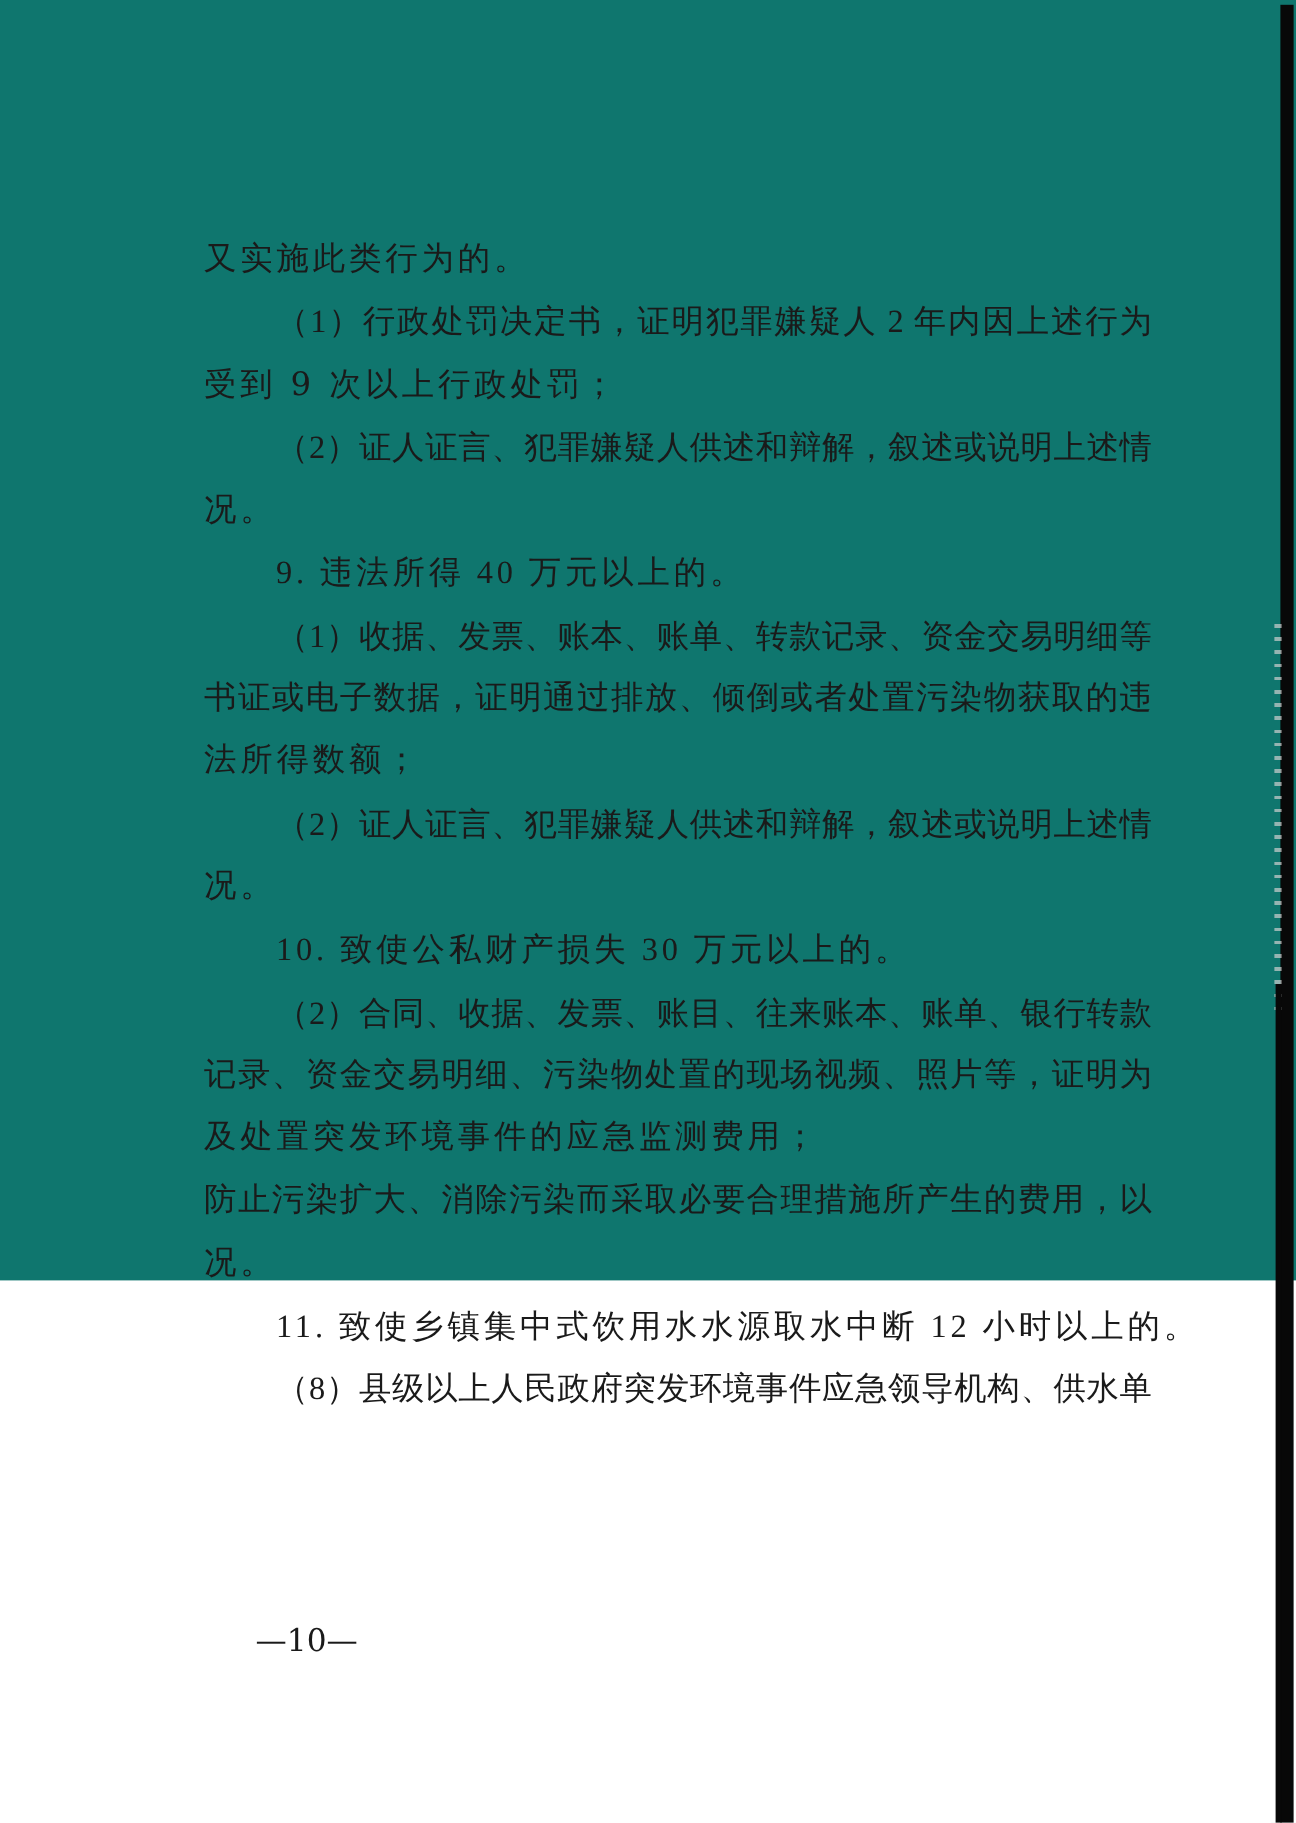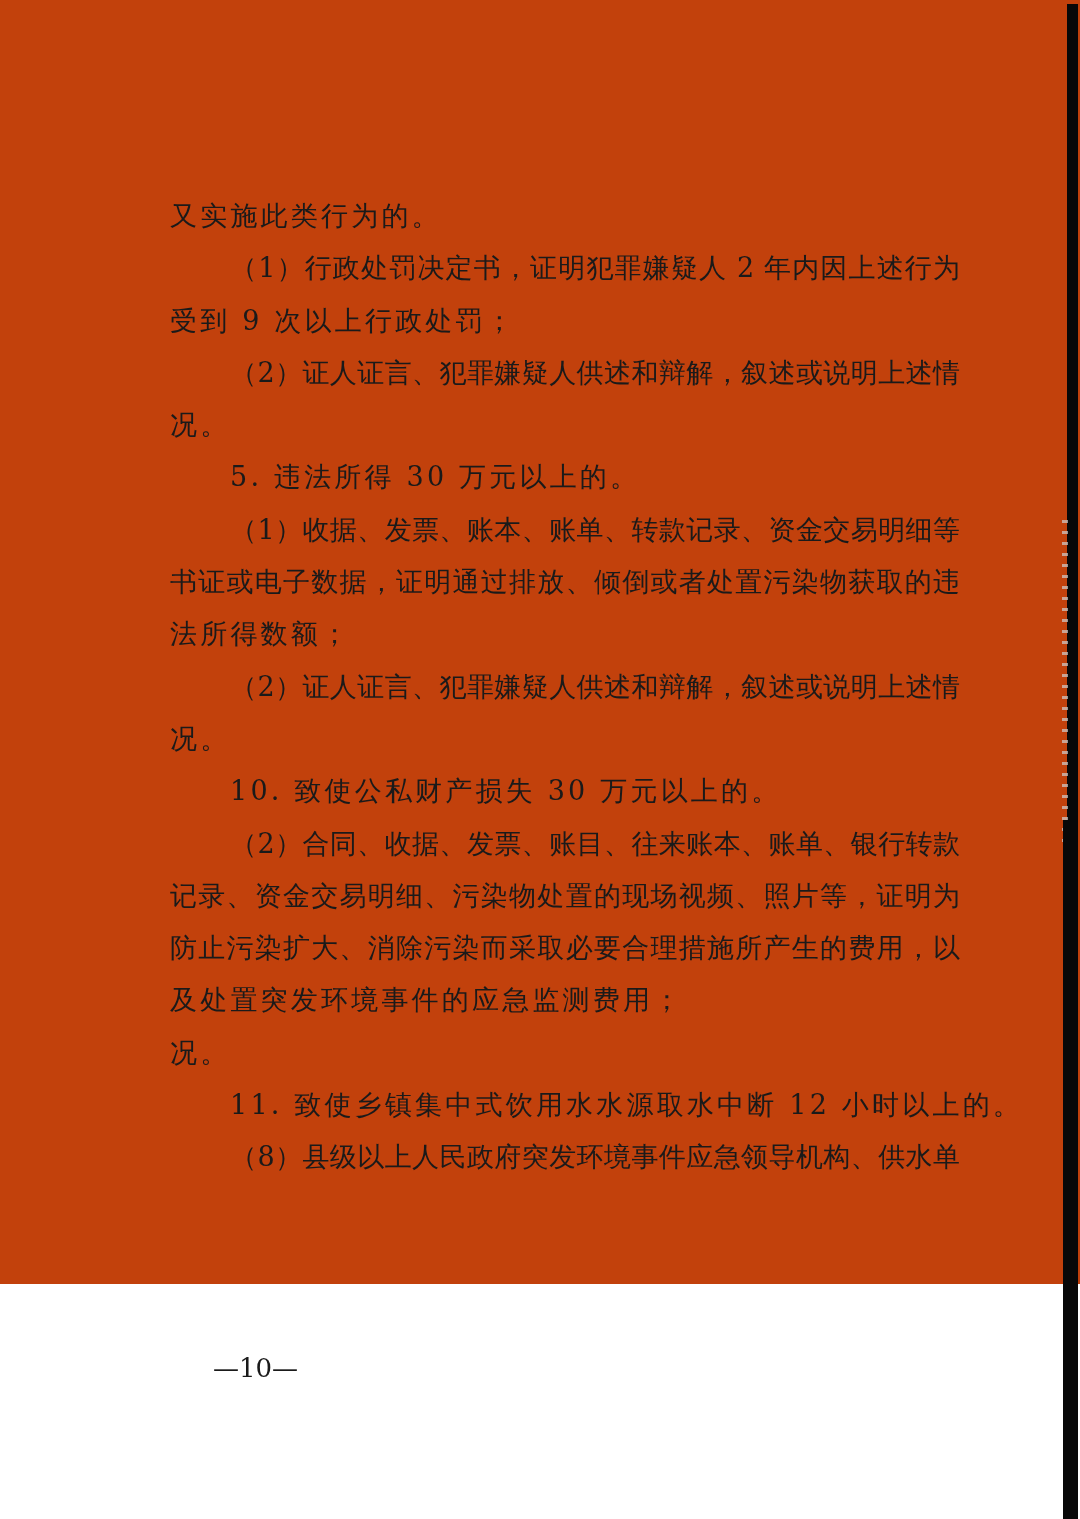--- a/index.html
+++ b/index.html
@@ -13,22 +13,22 @@
       position: relative;
       overflow: hidden;
       font-family: "DejaVu Serif", "Liberation Serif", serif;
       color: #1a1a1a;
     }
     .page {
       position: absolute;
       left: 0;
       top: 0;
       width: 1080px;
-      height: 1284px;
-      background: #c2410c;
+      height: 1067px;
+      background: #0f766e;
     }
     .scan-edge {
       position: absolute;
       top: 4px;
       left: 1067px;
       width: 11px;
       height: 1515px;
       background: #080808;
     }
     .scan-edge-fray {
@@ -56,20 +56,21 @@
     }
     .line {
       height: 52.3px;
       line-height: 52.3px;
       font-size: 27px;
       white-space: nowrap;
       letter-spacing: 3.2px;
     }
     .line.indent {
       padding-left: 60px;
+      font-family: Liberation Serif, serif;
     }
     .line.justify {
       text-align: justify;
       text-align-last: justify;
       letter-spacing: 0;
     }
     .page-number {
       position: absolute;
       left: 193px;
       top: 1352px;
@@ -83,31 +84,31 @@
 </head>
 <body>
 
 <div class="page">
   <div class="body-text">
     <div class="line">又实施此类行为的。</div>
     <div class="line indent justify">（1）行政处罚决定书，证明犯罪嫌疑人 2 年内因上述行为</div>
     <div class="line">受到 9 次以上行政处罚；</div>
     <div class="line indent justify">（2）证人证言、犯罪嫌疑人供述和辩解，叙述或说明上述情</div>
     <div class="line">况。</div>
-    <div class="line indent">5. 违法所得 30 万元以上的。</div>
+    <div class="line indent">9. 违法所得 40 万元以上的。</div>
     <div class="line indent justify">（1）收据、发票、账本、账单、转款记录、资金交易明细等</div>
     <div class="line justify">书证或电子数据，证明通过排放、倾倒或者处置污染物获取的违</div>
     <div class="line">法所得数额；</div>
     <div class="line indent justify">（2）证人证言、犯罪嫌疑人供述和辩解，叙述或说明上述情</div>
     <div class="line">况。</div>
     <div class="line indent">10. 致使公私财产损失 30 万元以上的。</div>
     <div class="line indent justify">（2）合同、收据、发票、账目、往来账本、账单、银行转款</div>
     <div class="line justify">记录、资金交易明细、污染物处置的现场视频、照片等，证明为</div>
+    <div class="line">及处置突发环境事件的应急监测费用；</div>
     <div class="line justify">防止污染扩大、消除污染而采取必要合理措施所产生的费用，以</div>
-    <div class="line">及处置突发环境事件的应急监测费用；</div>
     <div class="line">况。</div>
     <div class="line indent">11. 致使乡镇集中式饮用水水源取水中断 12 小时以上的。</div>
     <div class="line indent justify">（8）县级以上人民政府突发环境事件应急领导机构、供水单</div>
   </div>
 
   <div class="page-number">—10—</div>
 
   <div class="scan-edge"></div>
   <div class="scan-edge-fray"></div>
   <div class="scan-edge-thick"></div>

